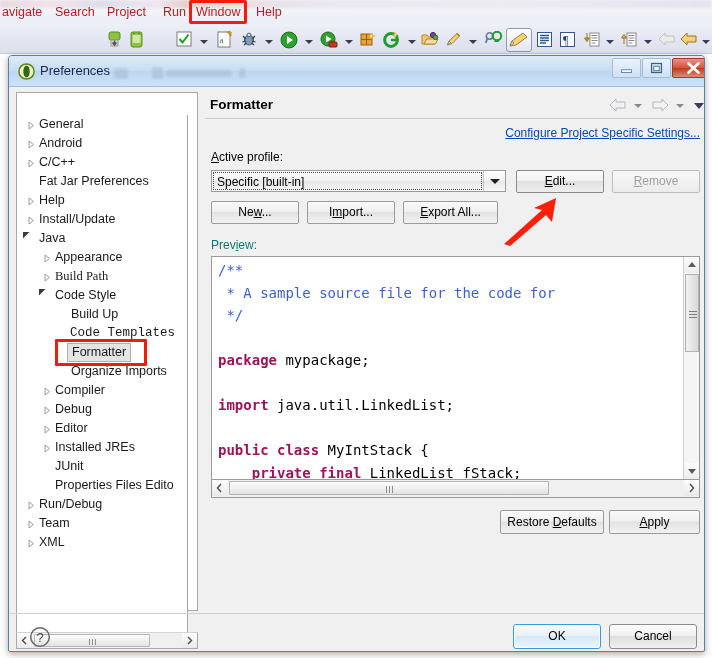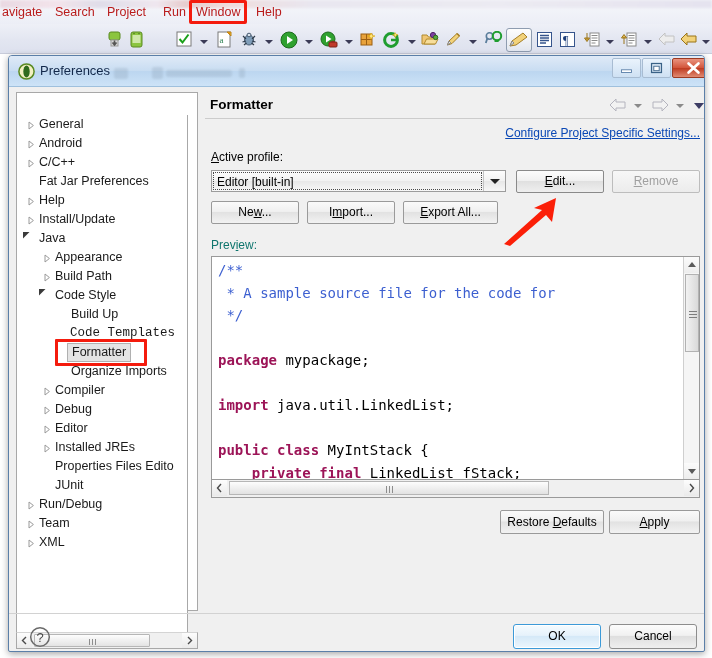--- a/index.html
+++ b/index.html
@@ -529,21 +529,21 @@
           </svg>
         </span>
         <span class="tree-label" style="left: 38px;">Appearance</span>
       </div>
       <div class="tree-row">
         <span class="tw" style="left: 22px; border-top: 4px solid transparent; border-bottom: 4px solid transparent; border-left: 5px solid transparent; box-shadow: none;">
           <svg width="8" height="9" viewBox="0 0 8 9" style="position:absolute;left:-1px;top:-4px;">
             <path d="M2 1 L6.4 4.5 L2 8 Z" fill="#ffffff" stroke="#9a9a9a" stroke-width="1"></path>
           </svg>
         </span>
-        <span class="tree-label" style="left: 38px;">Build Path</span>
+        <span class="tree-label" style="left: 38px; font-family: Liberation Serif, serif;">Build Path</span>
       </div>
       <div class="tree-row">
         <span class="tw" style="left: 22px; border: none;">
           <svg width="9" height="9" viewBox="0 0 9 9" style="position:absolute;left:-1px;top:-4px;">
             <path d="M1 1 L7.5 1 L1 7.5 Z" fill="#3a3a3a"></path>
           </svg>
         </span>
         <span class="tree-label" style="left: 38px;">Code Style</span>
       </div>
       <div class="tree-row">
@@ -584,24 +584,24 @@
       </div>
       <div class="tree-row">
         <span class="tw" style="left: 22px; border-top: 4px solid transparent; border-bottom: 4px solid transparent; border-left: 5px solid transparent; box-shadow: none;">
           <svg width="8" height="9" viewBox="0 0 8 9" style="position:absolute;left:-1px;top:-4px;">
             <path d="M2 1 L6.4 4.5 L2 8 Z" fill="#ffffff" stroke="#9a9a9a" stroke-width="1"></path>
           </svg>
         </span>
         <span class="tree-label" style="left: 38px;">Installed JREs</span>
       </div>
       <div class="tree-row">
+        <span class="tree-label" style="left: 38px;">JUnit</span>
+      </div>
+      <div class="tree-row">
         <span class="tree-label" style="left: 38px;">Properties Files Edito</span>
-      </div>
-      <div class="tree-row">
-        <span class="tree-label" style="left: 38px;">JUnit</span>
       </div>
       <div class="tree-row">
         <span class="tw" style="left: 6px; border-top: 4px solid transparent; border-bottom: 4px solid transparent; border-left: 5px solid transparent; box-shadow: none;">
           <svg width="8" height="9" viewBox="0 0 8 9" style="position:absolute;left:-1px;top:-4px;">
             <path d="M2 1 L6.4 4.5 L2 8 Z" fill="#ffffff" stroke="#9a9a9a" stroke-width="1"></path>
           </svg>
         </span>
         <span class="tree-label" style="left: 22px;">Run/Debug</span>
       </div>
       <div class="tree-row">
@@ -656,21 +656,21 @@
     <div id="nav-chevron-dark"></div>
 
     <div id="config-link">Configure Project Specific Settings...</div>
 
     <div id="active-profile-label">
       <span class="u">A</span><span>ctive profile:</span>
     </div>
 
     <div id="profile-combo">
       <div id="profile-combo-focus"></div>
-      <div id="profile-combo-text">Editor [built-in]</div>
+      <div id="profile-combo-text">Specific [built-in]</div>
       <div id="profile-combo-btn"></div>
     </div>
 
     <div class="btn" id="btn-edit">
       <span class="u">E</span>dit...
     </div>
     <div class="btn disabled" id="btn-remove">
       <span class="u">R</span>emove
     </div>
     <div class="btn" id="btn-new">

